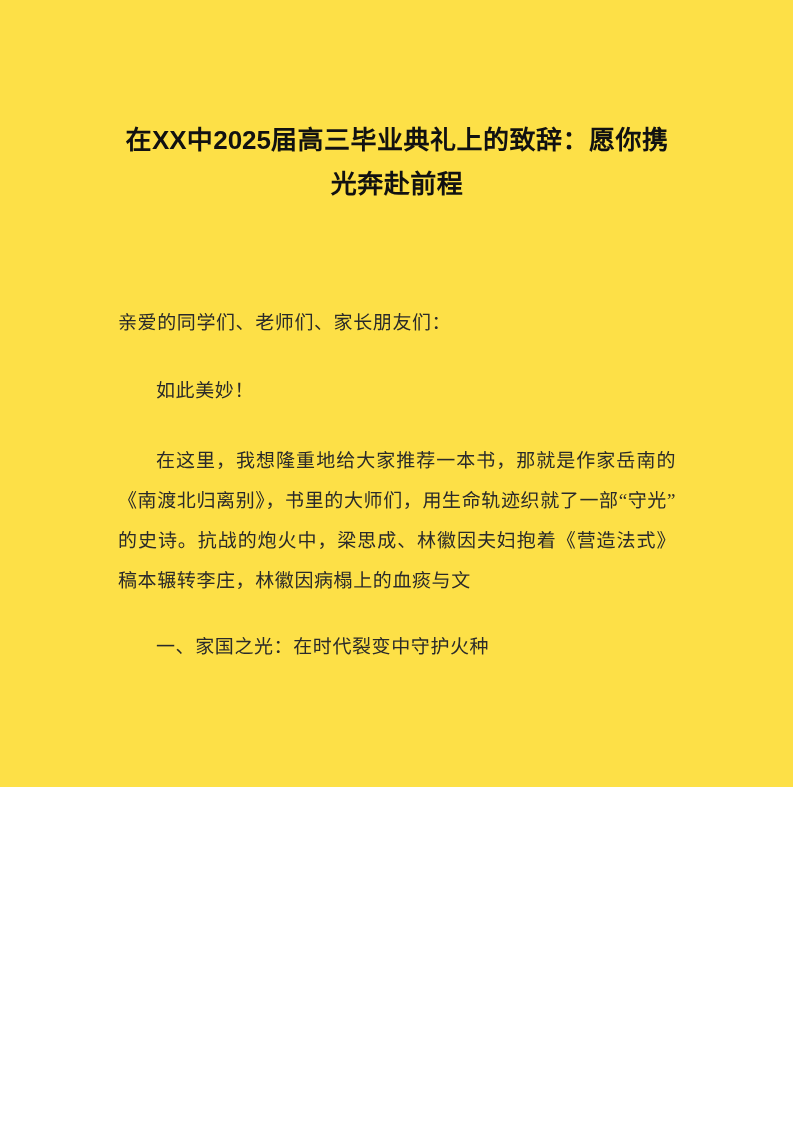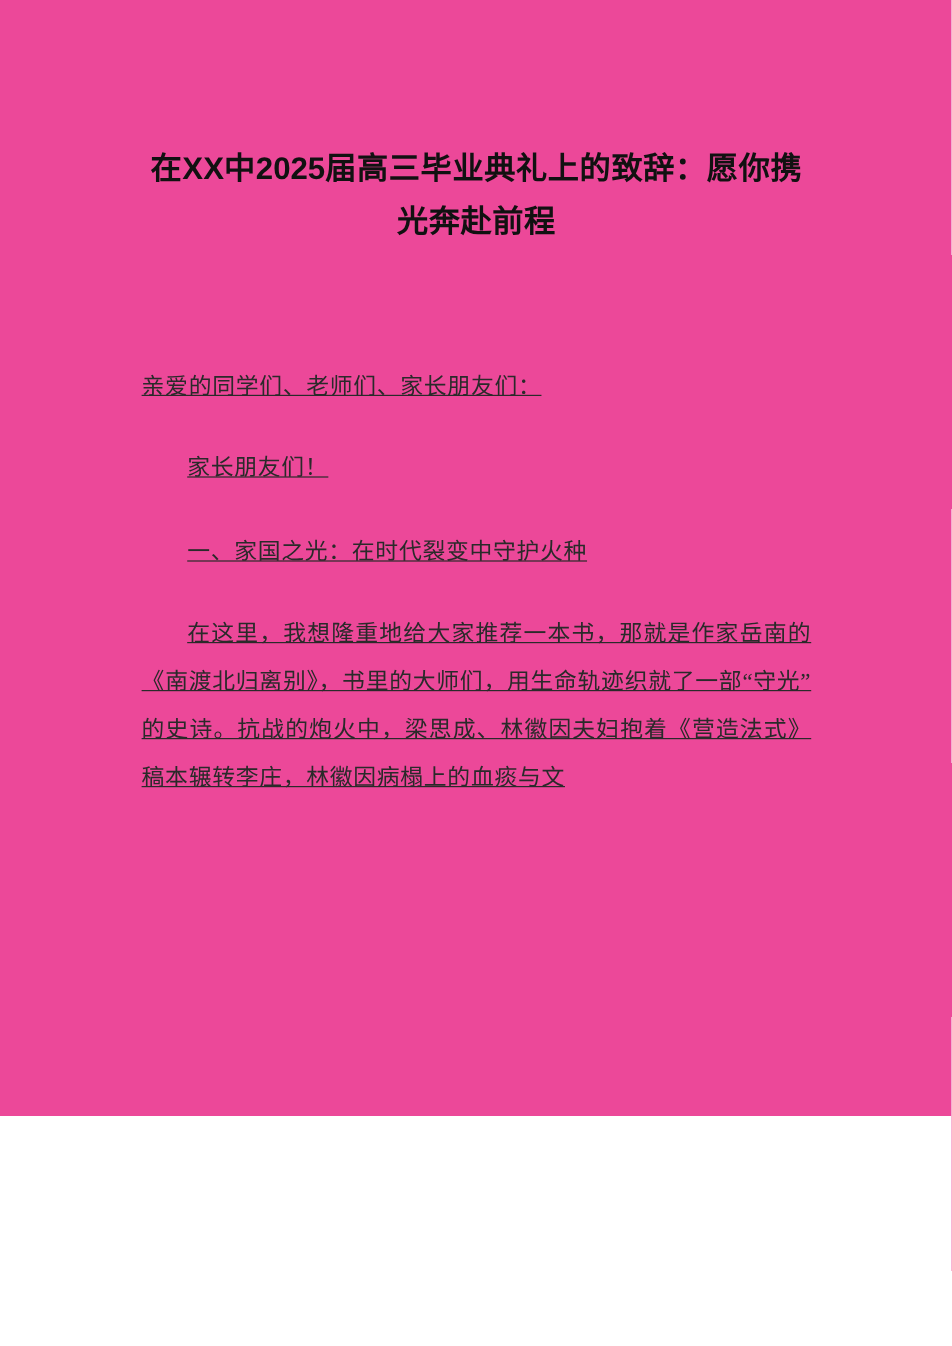--- a/index.html
+++ b/index.html
@@ -9,23 +9,23 @@
     background: #ffffff;
   }
   body {
     font-family: "Liberation Serif", "DejaVu Serif", serif;
     color: #1a1a1a;
     -webkit-font-smoothing: antialiased;
   }
   .page {
     position: relative;
     width: 793px;
-    height: 930px;
+    height: 787px;
     margin: 0 auto;
-    background: #ec4899;
+    background: #fde047;
     overflow: hidden;
     box-sizing: border-box;
   }
   .content {
     position: absolute;
     left: 118px;
     top: 0;
     width: 558px;
   }
 
@@ -53,21 +53,20 @@
   }
   p.para {
     margin: 0 0 26px 0;
     font-size: 19px;
     line-height: 40px;
     text-align: justify;
     text-justify: inter-ideograph;
     color: #2a2a2a;
     letter-spacing: 0.6px;
     font-family: "Liberation Serif", "DejaVu Serif", serif;
-    text-decoration: underline;
   }
   p.para.indent {
     text-indent: 2em;
   }
   p.para.flush {
     text-indent: 0;
   }
   p.salutation {
     margin-bottom: 28px;
   }
@@ -88,22 +87,22 @@
 
 <div class="page">
   <div class="content">
 
     <h1 class="doc-title"><span>在</span><span class="latin">XX</span><span>中</span><span class="latin">2025</span><span>届高三毕业典礼上的致辞：愿</span><span>你携光奔赴前程</span></h1>
 
     <div class="body-block">
 
       <p class="para flush salutation">亲爱的同学们、老师们、家长朋友们：</p>
 
-      <p class="para indent greeting">家长朋友们！</p>
+      <p class="para indent greeting">如此美妙！</p>
 
 
+      <p class="para indent">在这里，我想隆重地给大家推荐一本书，那就是作家岳南的《南渡北归离别》，书里的大师们，用生命轨迹织就了一部“守光”的史诗。抗战的炮火中，梁思成、林徽因夫妇抱着《营造法式》稿本辗转李庄，林徽因病榻上的血痰与文</p>
+
       <p class="para indent section-heading">一、家国之光：在时代裂变中守护火种</p>
-
-      <p class="para indent">在这里，我想隆重地给大家推荐一本书，那就是作家岳南的《南渡北归离别》，书里的大师们，用生命轨迹织就了一部“守光”的史诗。抗战的炮火中，梁思成、林徽因夫妇抱着《营造法式》稿本辗转李庄，林徽因病榻上的血痰与文</p>
 
     </div>
   </div>
 </div>
 
 </body></html>

